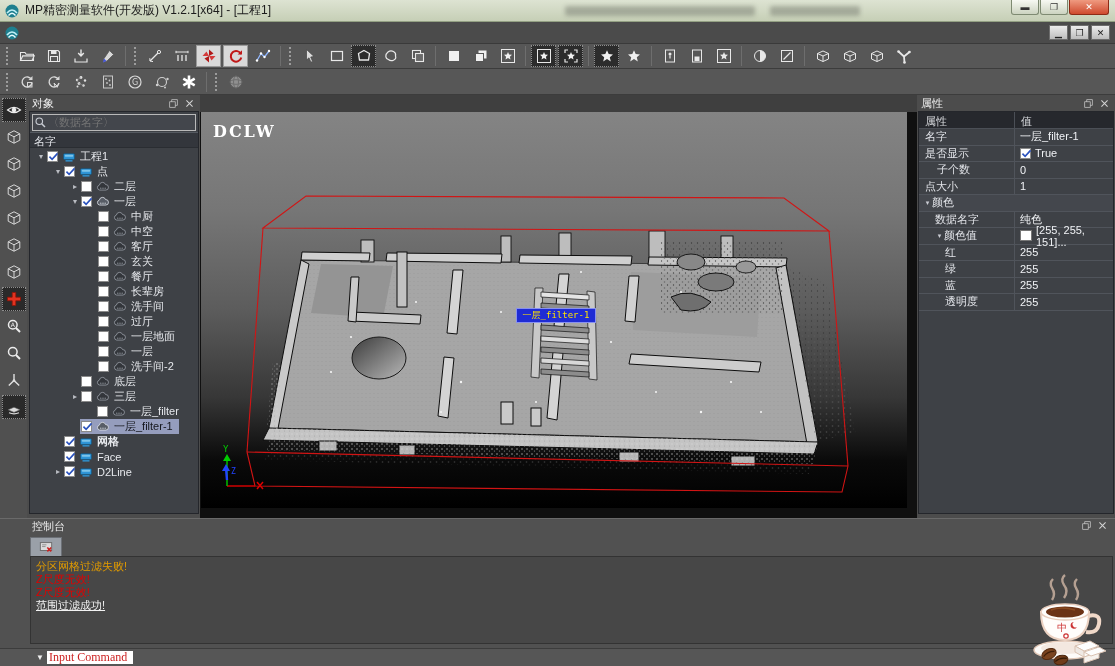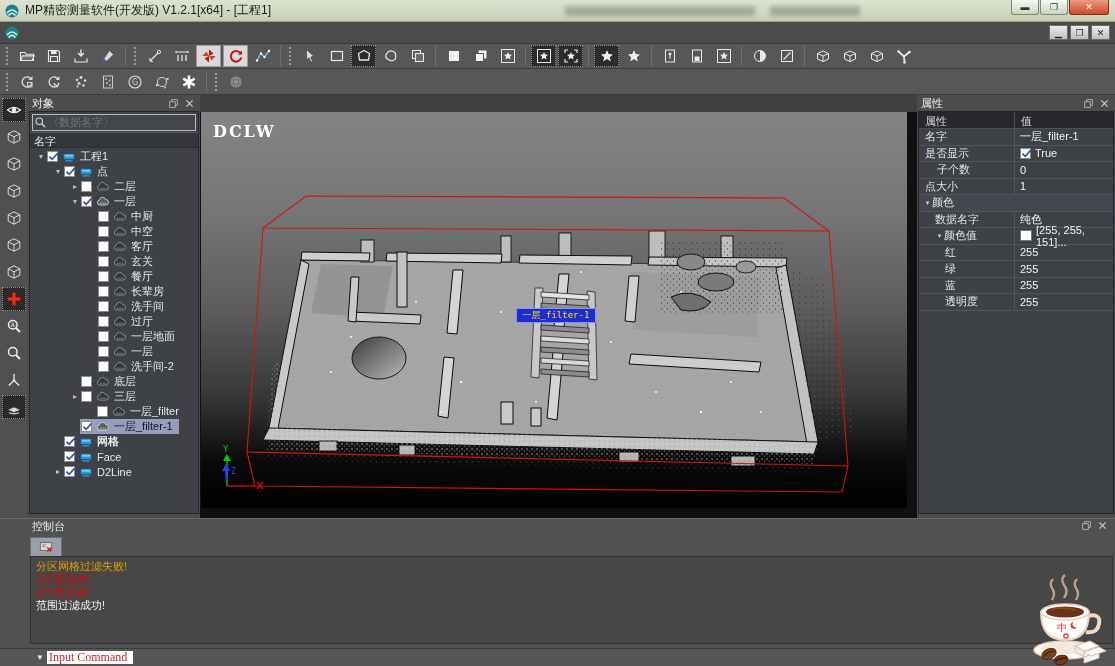--- a/index.html
+++ b/index.html
@@ -1130,21 +1130,21 @@
         <svg viewBox="0 0 16 16" width="14" height="14">
           <rect x="1.5" y="3" width="13" height="9" fill="#dcdcdc" stroke="#666"></rect>
           <path d="M3.5,5.5 h5 M3.5,7.5 h4" stroke="#888"></path>
           <path d="M9.5,8.5 L14,13 M14,8.5 L9.5,13" stroke="#cc2020" stroke-width="1.8"></path>
         </svg>
       </div>
     <div id="console-msgs">
         <div style="color: rgb(224, 154, 0);">分区网格过滤失败!</div>
         <div style="color: rgb(224, 0, 0);">Z尺度无效!</div>
         <div style="color: rgb(224, 0, 0);">Z尺度无效!</div>
-        <div style="color: rgb(242, 242, 242);">范围过滤成功!</div>
+        <div style="color: rgb(242, 242, 242); text-decoration: underline;">范围过滤成功!</div>
       </div>
   </div>
 
   <div id="cmdbar">
     <span id="cmd-arrow">▼</span>
     <input id="cmd-input" value="Input Command" style="">
   </div>
 
   <svg id="coffee" width="94" height="96" viewBox="0 0 94 96">
     <ellipse cx="46" cy="80" rx="31" ry="9" fill="#fdfbf9" stroke="#e3c9b8" stroke-width="1.5"></ellipse>

